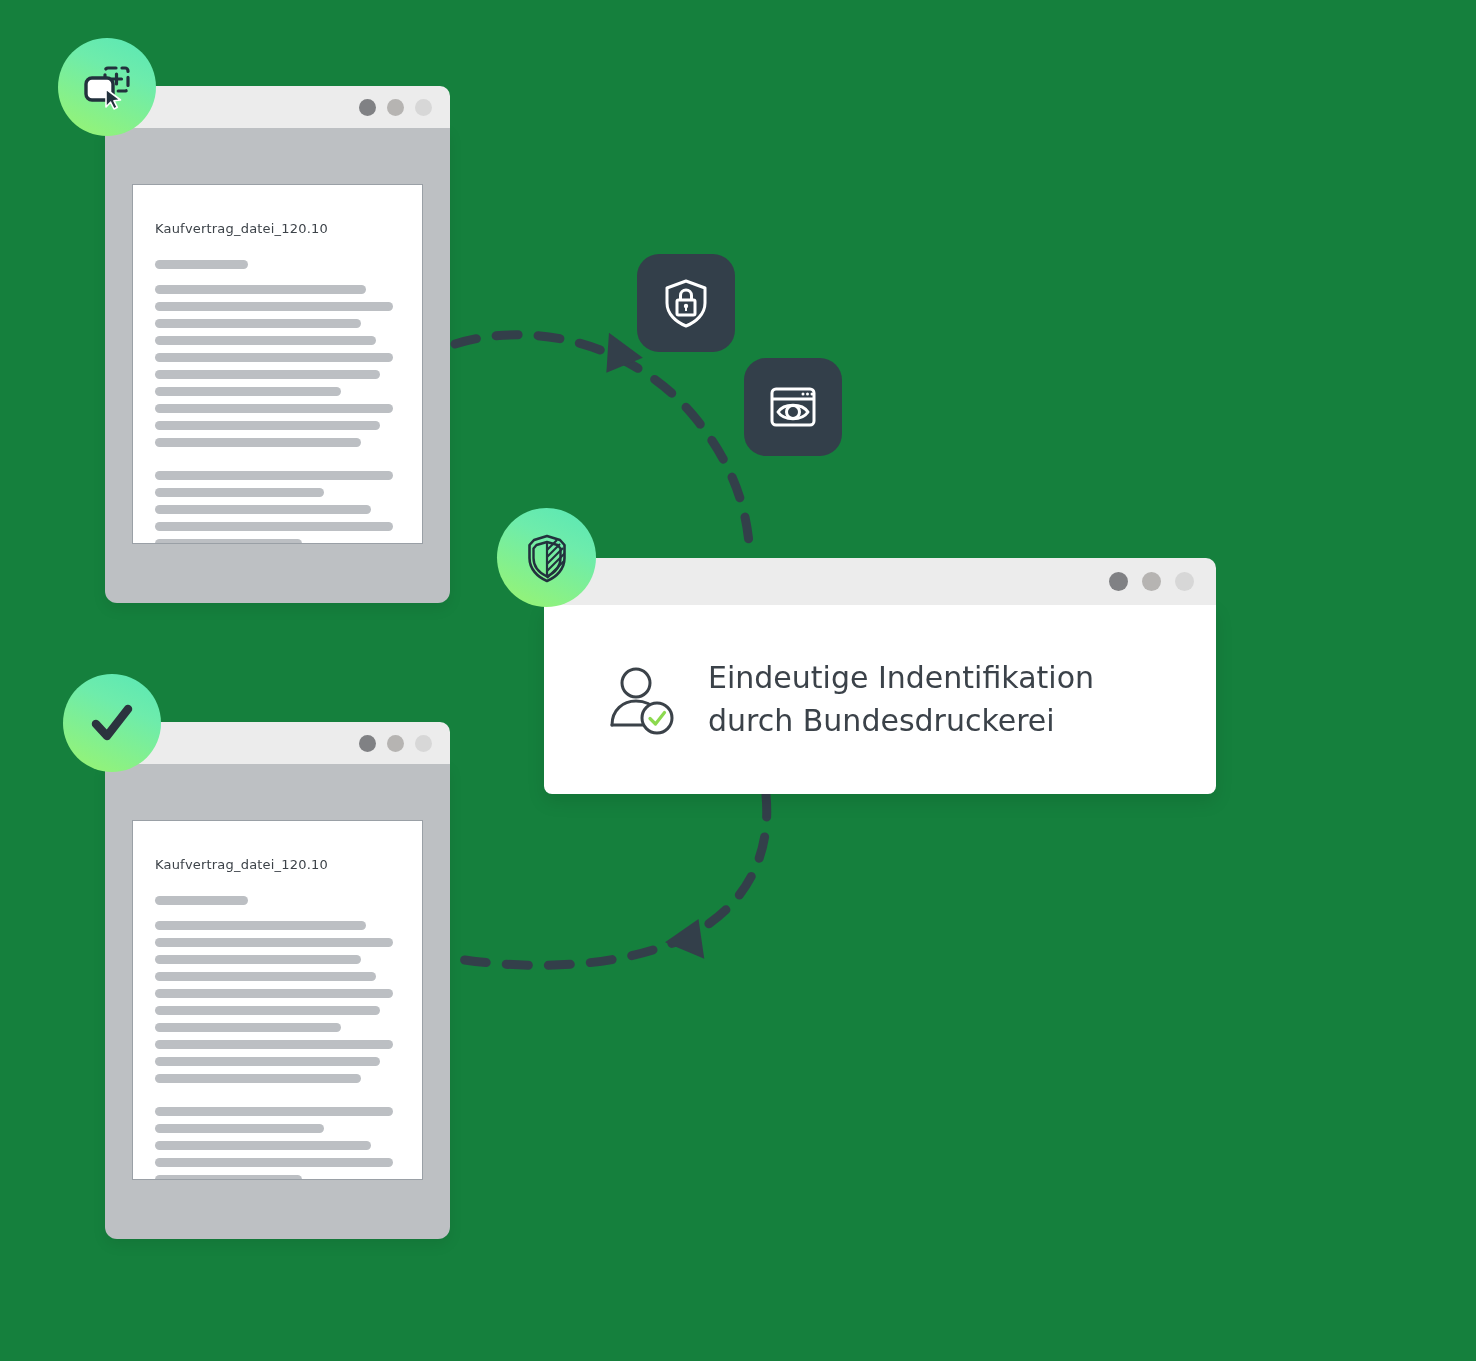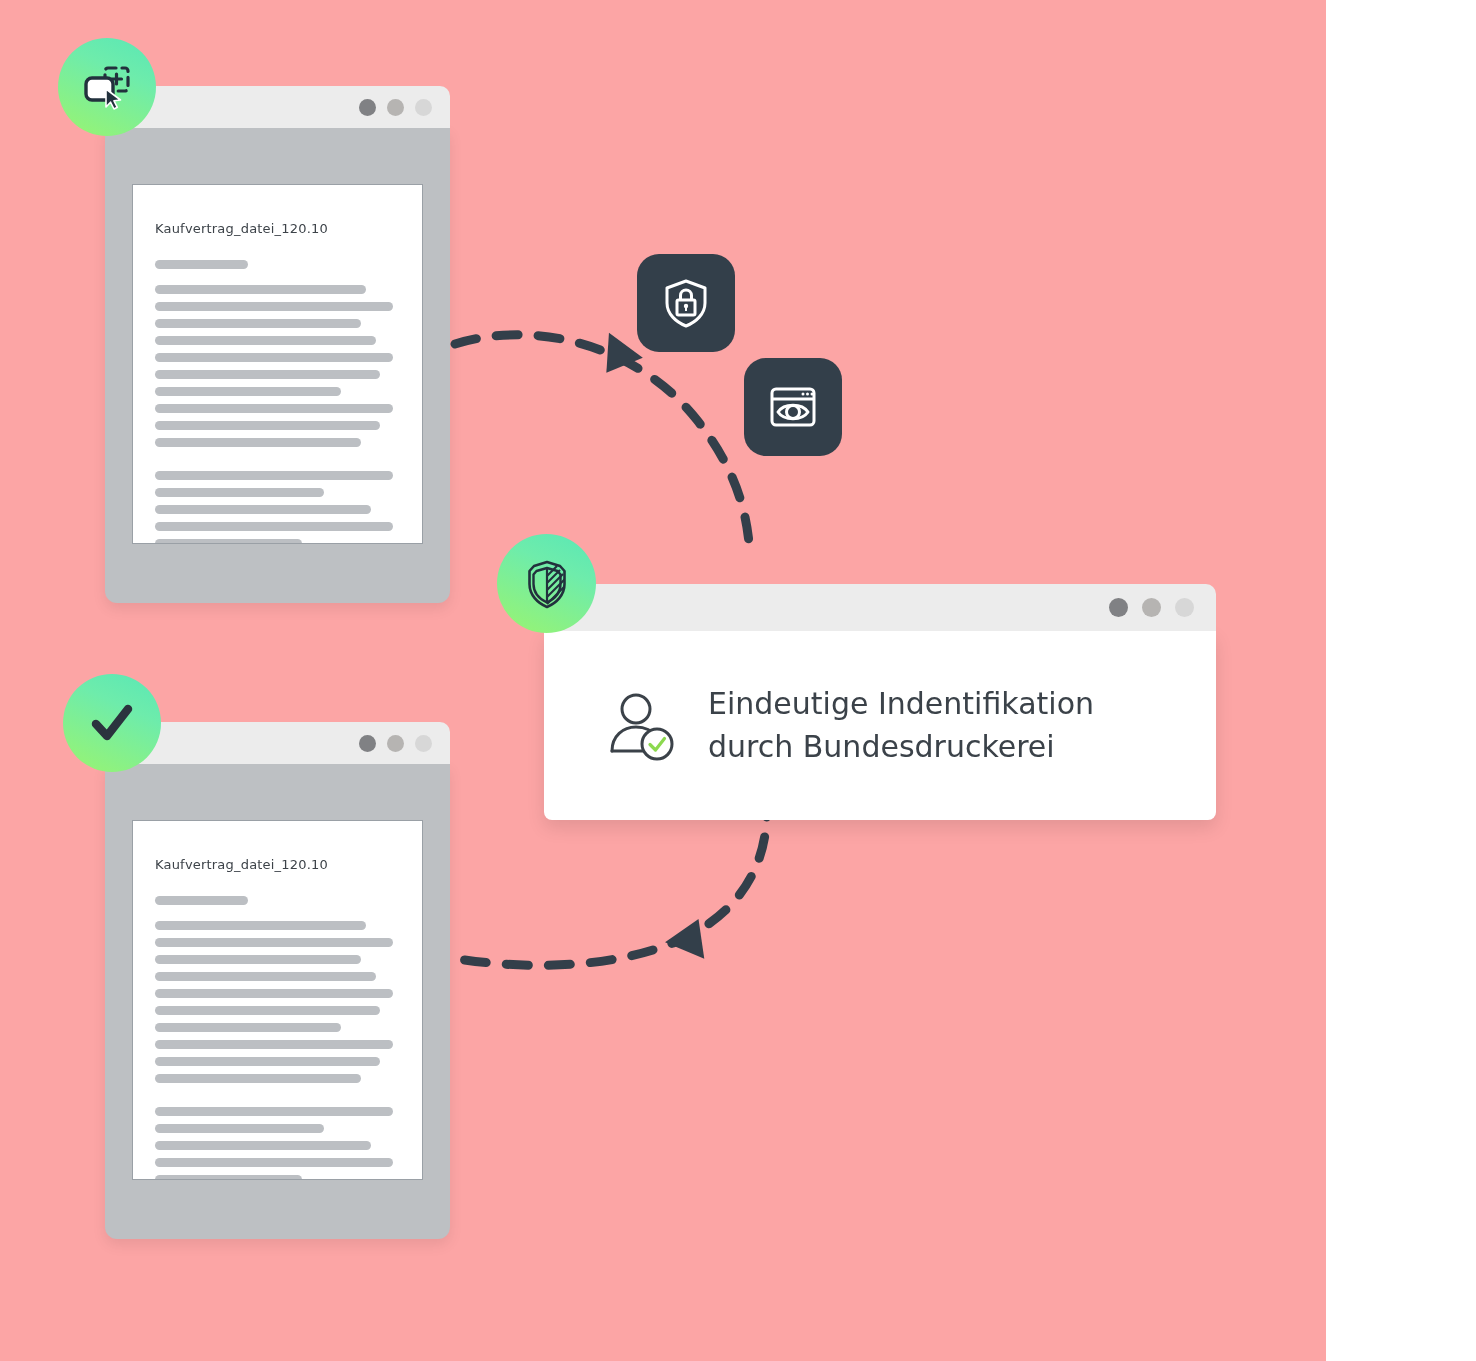--- a/index.html
+++ b/index.html
@@ -5,23 +5,23 @@
   * { box-sizing: border-box; margin: 0; padding: 0; }
   html, body {
     width: 1476px;
     height: 1361px;
     background: #ffffff;
     font-family: "DejaVu Sans", "Liberation Sans", sans-serif;
     overflow: hidden;
   }
   #stage {
     position: relative;
-    width: 1326px;
+    width: 1476px;
     height: 1361px;
-    background: #fca5a5;
+    background: #15803d;
   }
 
   
   .win { position: absolute; }
   .win-bar {
     position: relative;
     background: #ececec;
     border-radius: 10px 10px 0 0;
     display: flex;
     align-items: center;
@@ -198,21 +198,21 @@
       <rect x="8" y="11" width="42" height="36" rx="4" fill="none" stroke="#ffffff" stroke-width="3"></rect>
       <path d="M8 21 H50" stroke="#ffffff" stroke-width="3"></path>
       <circle cx="39" cy="16" r="1.5" fill="#ffffff"></circle>
       <circle cx="43.5" cy="16" r="1.5" fill="#ffffff"></circle>
       <circle cx="48" cy="16" r="1.5" fill="#ffffff"></circle>
       <path d="M14 34 C20 25 38 25 44 34 C38 43 20 43 14 34 Z" fill="none" stroke="#ffffff" stroke-width="3" stroke-linejoin="round"></path>
       <circle cx="29" cy="34" r="6.5" fill="none" stroke="#ffffff" stroke-width="3"></circle>
     </svg>
   </div>
 
-  <div class="win" id="main-window" style="left:544px; top:584px; width:672px;">
+  <div class="win" id="main-window" style="left:544px; top:558px; width:672px;">
     <div class="win-bar" style="height:47px; padding-right:22px;">
       <div class="dots" style="gap:14px;">
         <span class="dot d1" style="width:19px;height:19px;"></span>
         <span class="dot d2" style="width:19px;height:19px;"></span>
         <span class="dot d3" style="width:19px;height:19px;"></span>
       </div>
     </div>
     <div class="main-win-body" style="height:189px;">
       <div class="main-row">
         <svg width="74" height="74" viewBox="0 0 74 74">

